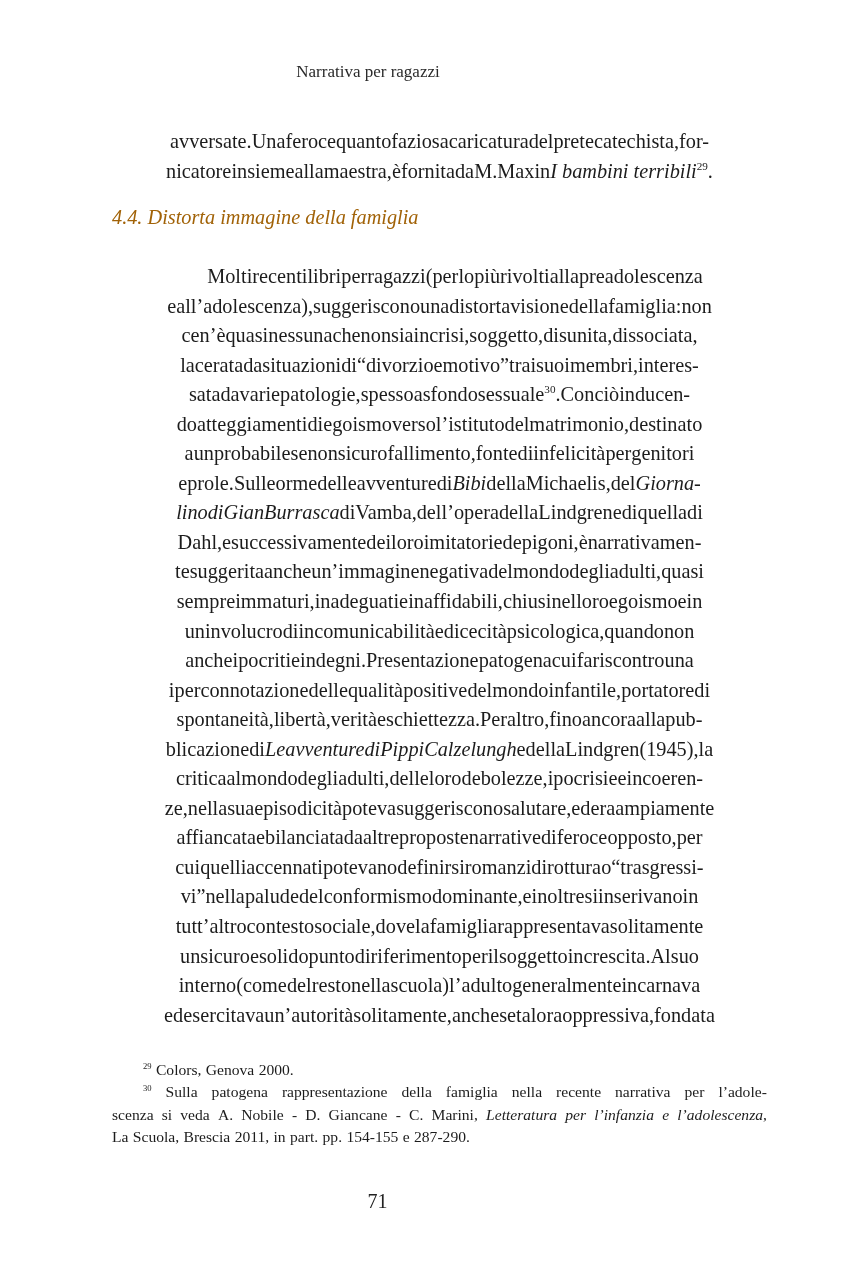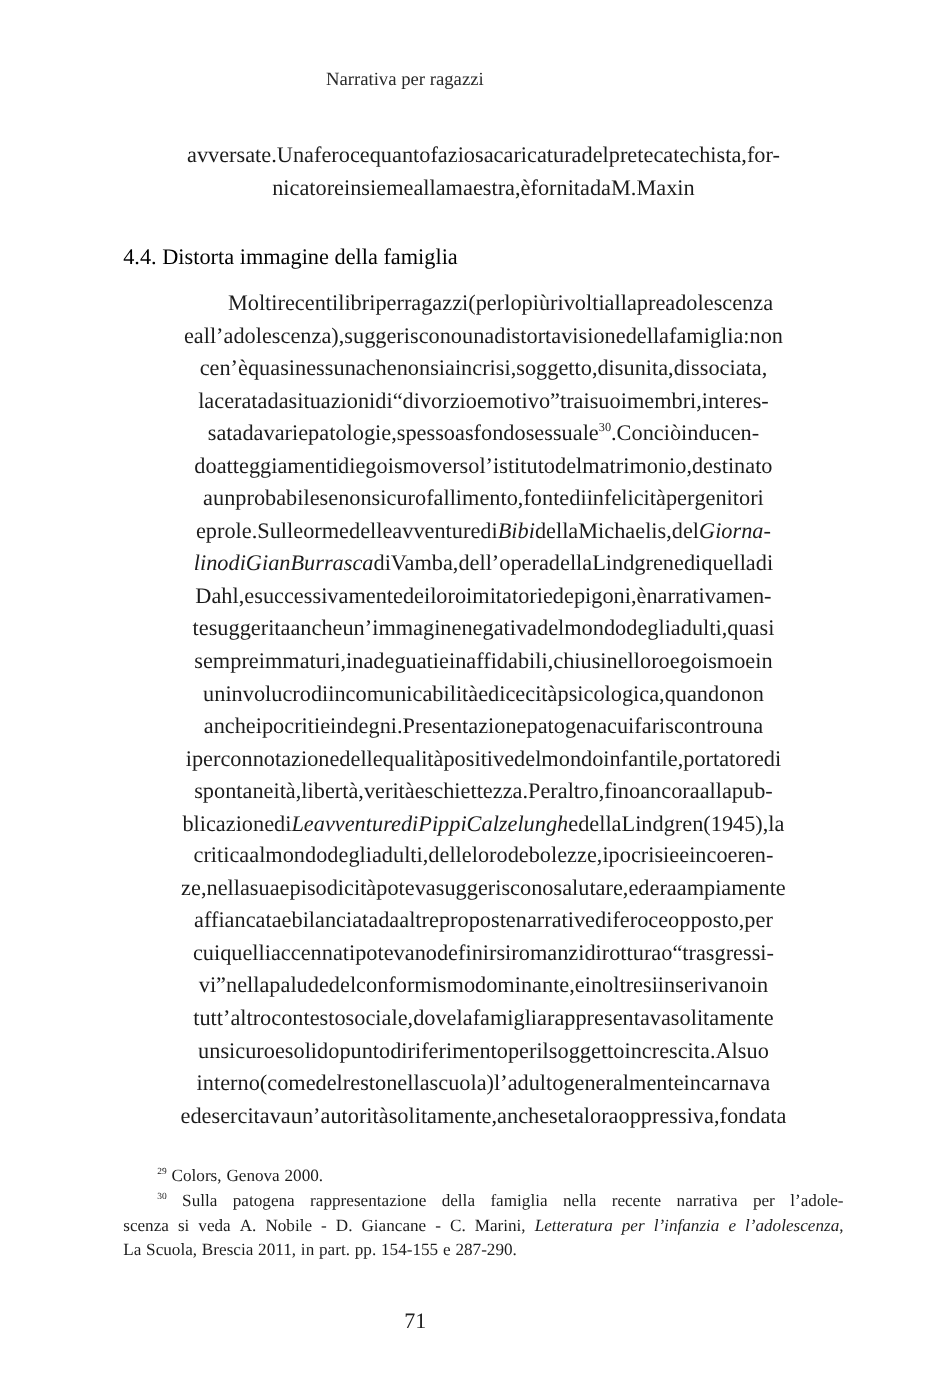--- a/index.html
+++ b/index.html
@@ -16,22 +16,22 @@
     .line {
       font-size: 20.3px; line-height: 29.55px; height: 29.55px;
       text-align: justify; text-align-last: justify; white-space: nowrap;
       display: flex; justify-content: center;
     }
     .line .w { white-space: pre; }
     sup { font-size: 0.55em; line-height: 0; vertical-align: 0.75em; }
     i { font-style: italic; }
     #intro { top: 127px; }
     #section-heading {
-      position: absolute; top: 223px; left: 112px;
-      font-size: 20.3px; color: #000000;
+      position: absolute; top: 206px; left: 112px;
+      font-size: 20.3px; font-style: italic; color: #a16207;
     }
     #para { top: 262px; }
     .indent { padding-left: 31px; }
     #footnotes { top: 1059px; }
     .fline {
       font-size: 15.6px; line-height: 22.3px; height: 22.3px; white-space: nowrap;
       display: flex; justify-content: space-between;
     }
     .fline.last { justify-content: flex-start; }
     .fline.last .w { margin-right: 0.28em; }
@@ -64,20 +64,21 @@
       <span class="w">nicatore</span>
       <span class="w">insieme</span>
       <span class="w">alla</span>
       <span class="w">maestra,</span>
       <span class="w">è</span>
       <span class="w">fornita</span>
       <span class="w">da</span>
       <span class="w">M.</span>
       <span class="w">Max</span>
       <span class="w">in</span>
+      <span class="w"><i>I bambini terribili</i><sup>29</sup>.</span>
     </div>
   </div>
 
 <div id="section-heading">4.4. Distorta immagine della famiglia</div>
 
 <div class="textblock" id="para">
     <div class="line indent">
       <span class="w">Molti</span>
       <span class="w">recenti</span>
       <span class="w">libri</span>

